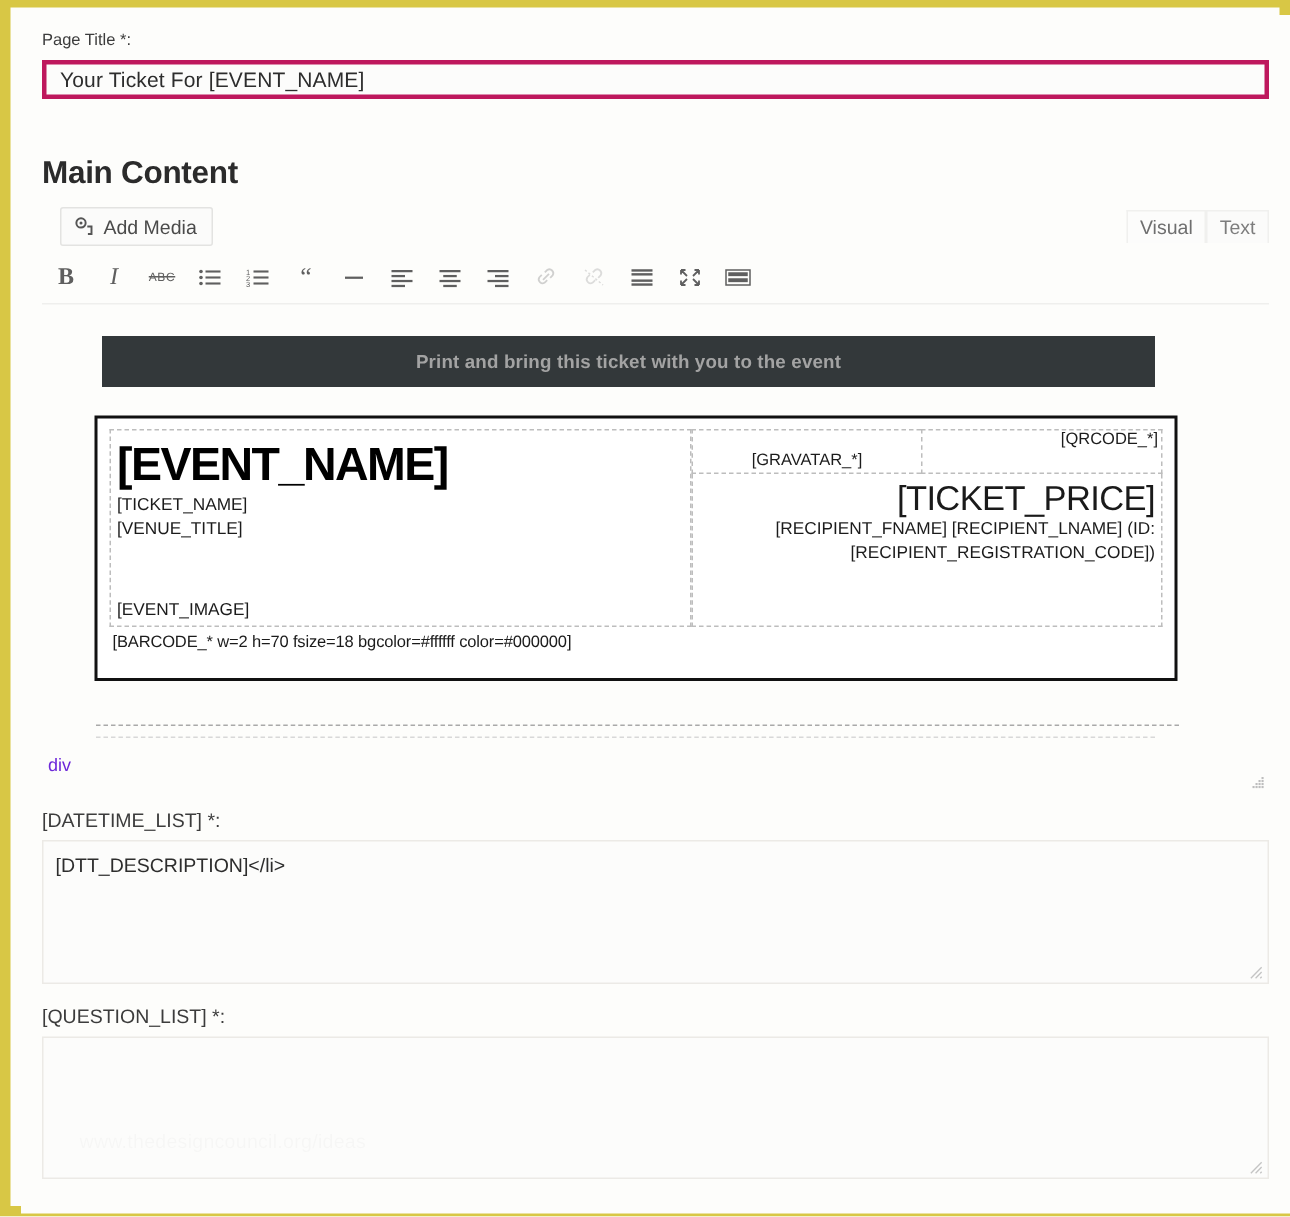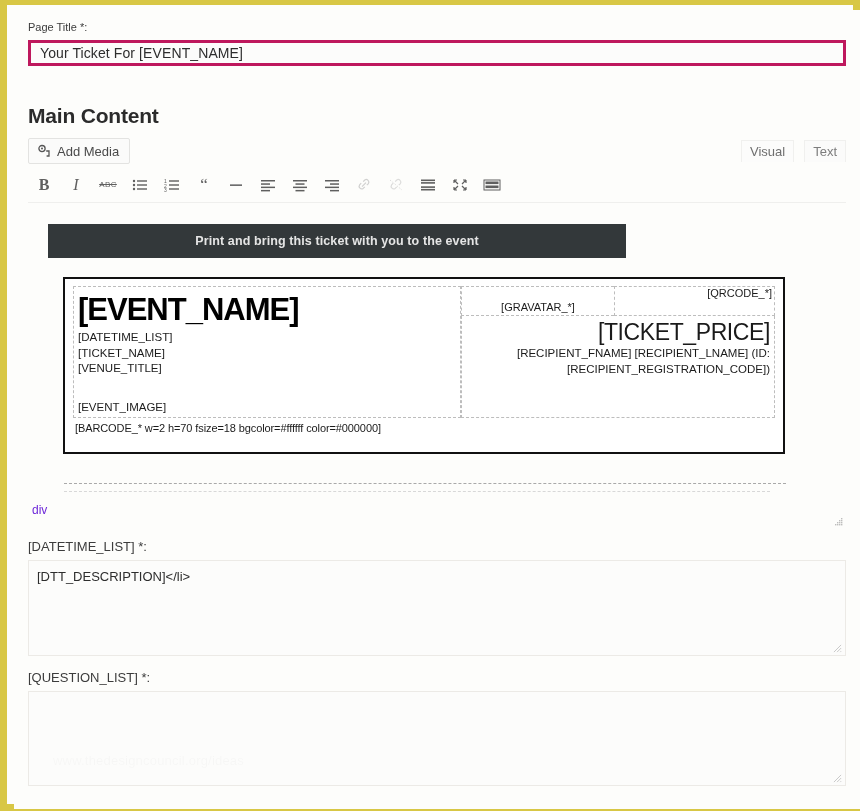--- a/index.html
+++ b/index.html
@@ -55,35 +55,36 @@
     letter-spacing: -.2px;
   }
 
   .editor-wrap { margin: 0 14px 0 14px; position: relative; }
 
   .media-row {
     margin-top: 10px;
     display:flex; align-items:center;
     position: relative;
     height: 26px;
+    margin-left: 12px;
   }
   .add-media-btn {
     display:inline-flex; align-items:center; gap:6px;
     border:1px solid #e3e3e1;
     background:#fbfbfa;
     height: 26px;
     padding: 0 10px 0 8px;
     font-size: 13px;
     color: #4a4a4a;
     border-radius: 2px;
   }
   .media-icon { display:inline-block; width:14px; height:14px; position:relative; }
   .tabs {
     position:absolute; right:0; top:2px;
-    display:flex; gap:10px;justify-content:center;
+    display:flex; gap:0;justify-content:center;
   }
   .tab {
     font-size: 13px; color:#7d7d7d;
     padding: 3px 8px;
     background: #fbfbfa;
     border: 1px solid #f0f0ee;
     border-bottom:none;
   }
   .tab.active { color:#6f6f6f; background:#fcfcfb; }
 
@@ -103,25 +104,25 @@
   }
   .tb.dim { opacity: .38; }
   .tb svg { display:block; }
 
   .canvas {
     margin-top: 21px;
     position: relative;
   }
 
   .print-banner {
-    margin-left: 20px;
-    width: 578px;
+    margin-left: 40px;
+    width: 702px;
     height: 34px;
     background: #33383a;
-    color: #e5e5e5;
+    color: #a3a3a3;
     font-size: 12.5px;
     font-weight: bold;
     display:flex; align-items:center; justify-content:center;
     letter-spacing: .1px;
   }
 
   .ticket-box {
     margin-left: 35px;
     margin-top: 19px;
     width: 722px;
@@ -367,21 +368,20 @@
 
       <div class="canvas">
 
         <div class="print-banner">Print and bring this ticket with you to the event</div>
 
         <div class="ticket-box">
           <div class="ticket-grid">
 
             <div class="tg-left">
               <div class="event-name">[EVENT_NAME]</div>
-              <div class="meta-line">[DATETIME_LIST]</div>
               <div class="meta-line">[TICKET_NAME]</div>
               <div class="meta-line">[VENUE_TITLE]</div>
               <div class="event-image-line">[EVENT_IMAGE]</div>
             </div>
 
             <div class="tg-right">
               <div class="tgr-top">
                 <div class="gravatar-cell">[GRAVATAR_*]</div>
                 <div class="qrcode-cell">[QRCODE_*]</div>
               </div>

